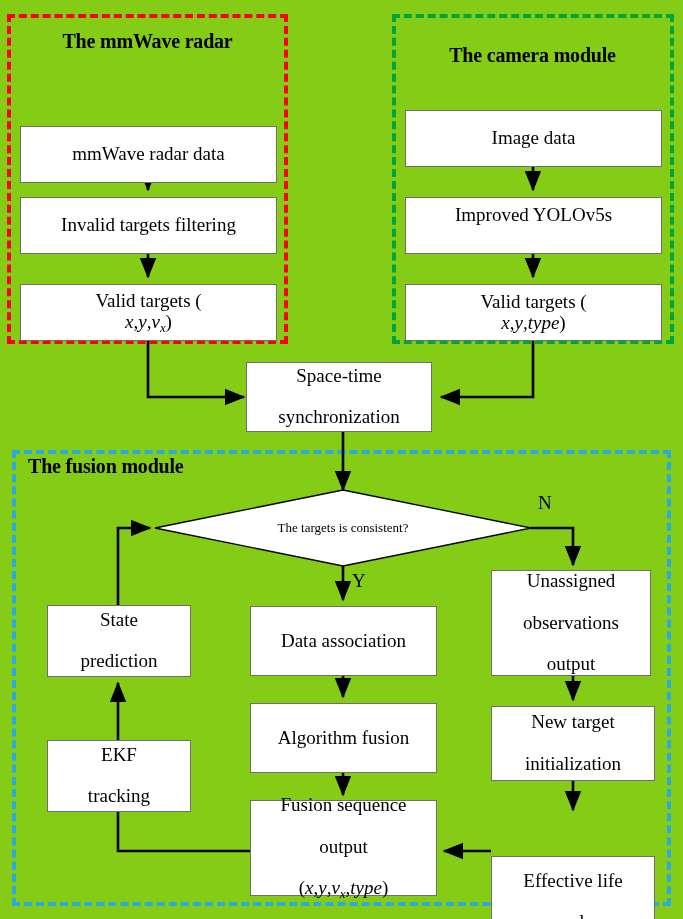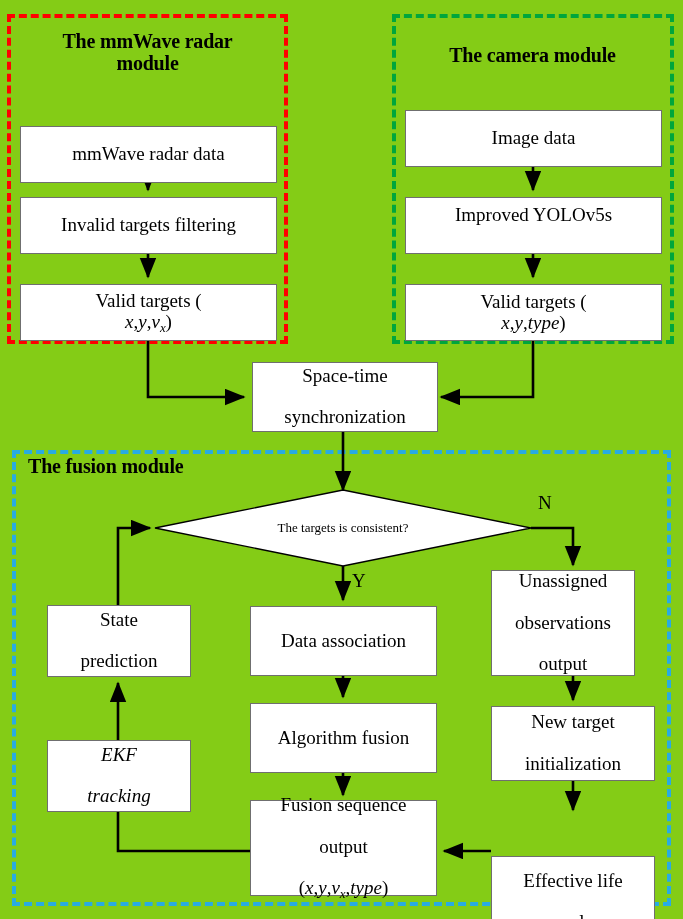--- a/index.html
+++ b/index.html
@@ -72,21 +72,20 @@
 <body>
 
 <div id="canvas">
 
   <div class="group" style="left:7px;top:14px;width:281px;height:330px;border:4px dashed #ff0000;"></div>
   <div class="group" style="left:392px;top:14px;width:282px;height:330px;border:4px dashed #00a63c;"></div>
   <div class="group" style="left:12px;top:450px;width:659px;height:456px;border:4px dashed #29abe2;"></div>
 
   <div class="group-title" style="left:20px;top:30px;width:255px;">
     <div>The mmWave radar</div>
-    <div>module</div>
   </div>
   <div class="group-title" style="left:405px;top:44px;width:255px;">
     <div>The camera module</div>
   </div>
   <div class="group-title" style="left:28px;top:455px;width:250px;text-align:left;">
     <div>The fusion module</div>
   </div>
 
   <svg class="lines" viewBox="0 0 683 919" xmlns="http://www.w3.org/2000/svg">
     <defs>
@@ -145,21 +144,21 @@
   </div>
   <div class="node" style="left:405px;top:197px;width:257px;height:57px;">
     <span>
       <span>Improved YOLOv5s</span><br>
     </span>
   </div>
   <div class="node" style="left:405px;top:284px;width:257px;height:57px;">
     <span><span>Valid targets (</span><i class="mi">x</i>,<i class="mi">y</i>,<i class="mi">type</i>)</span>
   </div>
 
-  <div class="node" style="left:252px;top:362px;width:186px;height:70px;">
+  <div class="node" style="left:246px;top:362px;width:186px;height:70px;">
     <span>
       <span>Space-time</span><br>
       <span>synchronization</span>
     </span>
   </div>
 
   <div class="diamond-wrap" style="left:185px;top:508px;width:316px;height:40px;">
     <span class="diamond-label">The targets is consistent?</span>
   </div>
   <div class="edge-label" style="left:352px;top:570px;">
@@ -168,42 +167,42 @@
   <div class="edge-label" style="left:538px;top:492px;">
     <span>N</span>
   </div>
 
   <div class="node" style="left:47px;top:605px;width:144px;height:72px;">
     <span>
       <span>State</span><br>
       <span>prediction</span>
     </span>
   </div>
-  <div class="node" style="left:47px;top:740px;width:144px;height:72px;font-style:italic;">
+  <div class="node" style="left:47px;top:740px;width:144px;height:72px;">
     <span>
       <span>EKF</span><br>
       <span>tracking</span>
     </span>
   </div>
 
   <div class="node" style="left:250px;top:606px;width:187px;height:70px;">
     <span>Data association</span>
   </div>
   <div class="node" style="left:250px;top:703px;width:187px;height:70px;">
     <span>Algorithm fusion</span>
   </div>
   <div class="node" style="left:250px;top:800px;width:187px;height:96px;">
     <span>
       <span>Fusion sequence</span><br>
       <span>output</span><br>
       <span>(<i class="mi">x</i>,<i class="mi">y</i>,<i class="mi">v<sub>x</sub></i>,<i class="mi">type</i>)</span>
     </span>
   </div>
 
-  <div class="node" style="left:491px;top:570px;width:144px;height:106px;">
+  <div class="node" style="left:491px;top:570px;width:160px;height:106px;">
     <span>
       <span>Unassigned</span><br>
       <span>observations</span><br>
       <span>output</span>
     </span>
   </div>
   <div class="node" style="left:491px;top:706px;width:164px;height:75px;">
     <span>
       <span>New target</span><br>
       <span>initialization</span>

